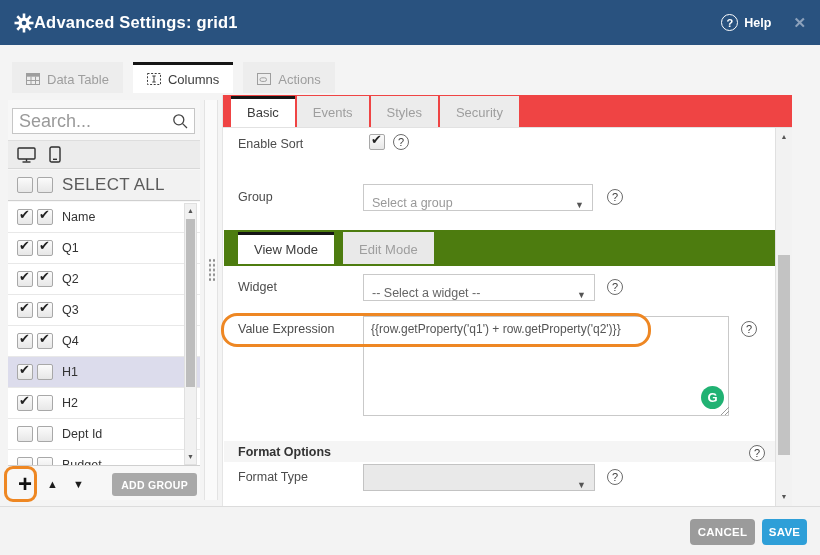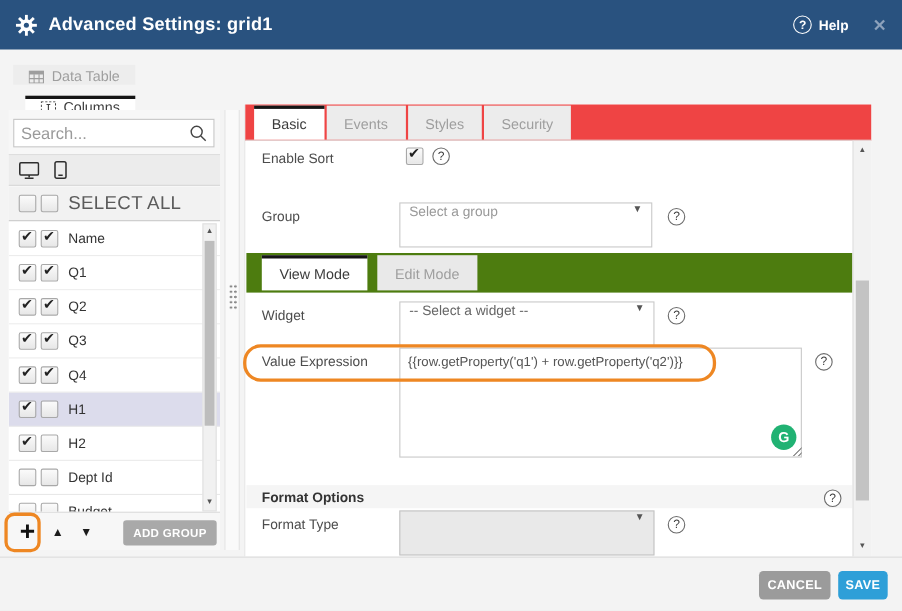--- a/index.html
+++ b/index.html
@@ -3,38 +3,38 @@
 <meta charset="utf-8">
 <style>
   * { box-sizing: border-box; margin: 0; padding: 0; }
   html,body { background:#e9e9e9; }
   body { font-family: "Liberation Sans", sans-serif; }
   .stage { position:relative; width:820px; height:555px; background:#f4f4f4; overflow:hidden; color:#444; }
 
   
   .header { position:absolute; left:0; top:0; width:820px; height:45px;
             background:var(--header-bg,#29527f); display:flex; align-items:center; padding:0 14px; }
-  .title { color:#fff; font-size:16.5px; font-weight:bold; margin-left:10px; letter-spacing:.2px; }
+  .title { color:#fff; font-size:16.5px; font-weight:bold; letter-spacing:.2px; }
   .header-right { margin-left:auto; display:flex; align-items:center; gap:6px; }
   .help-circle { width:17px; height:17px; border:1.5px solid #fff; border-radius:50%; color:#fff;
                  font-size:11px; font-weight:bold; display:flex; align-items:center; justify-content:center; }
   .help-label { color:#fff; font-weight:bold; font-size:12.5px; }
   .close-x { color:#8da2bc; font-size:15px; margin-left:16px; font-weight:bold; }
 
   
-  .maintabs { position:absolute; top:59px; left:12px; display:flex; gap:10px; height:34px; align-items:flex-end;flex-direction:column; }
+  .maintabs { position:absolute; top:59px; left:12px; display:flex; gap:10px; height:34px; align-items:flex-end; }
   .mtab { display:flex; align-items:center; gap:7px; padding:0 14px; height:31px; background:#ededed;
           color:#9e9e9e; font-size:13px; border-top:3px solid transparent; cursor:default; }
   .mtab.active { background:#fff; color:#3d3d3d; border-top:3px solid #151515; }
 
   
   .sidebar { position:absolute; left:8px; top:100px; width:192px; height:400px; background:#f7f7f7; }
   .search-wrap { position:absolute; top:8px; left:4px; right:5px; height:26px; background:#fff;
                  border:1px solid #c6c6c6; display:flex; align-items:center; padding:0 6px; }
-  .search-input { flex:1; border:none; outline:none; font-size:15px; color:#555; background:transparent; min-width:0; }
+  .search-input { flex:1; border:none; outline:none; font-size:18px; color:#555; background:transparent; min-width:0; }
   .search-input::placeholder { color:#9a9a9a; }
   .device-row { position:absolute; top:40px; left:0; right:0; height:29px; background:#ececec;
                 border-top:1px solid #dedede; border-bottom:1px solid #d8d8d8;
                 display:flex; align-items:center; gap:13px; padding:0 9px; }
   .selectall-row { position:absolute; top:70px; left:0; right:0; height:31px; background:#f2f2f2;
                    display:flex; align-items:center; padding-left:9px; border-bottom:1px solid #cfcfcf; }
   .selectall-row .lbl { margin-left:5px; font-size:17px; color:#5b5b5b; letter-spacing:.3px; }
   .list { position:absolute; top:102px; left:0; right:0; height:264px; background:#fff;
           border-bottom:1px solid #cfcfcf; overflow:hidden; }
   .srow { height:31px; display:flex; align-items:center; padding-left:9px; border-bottom:1px solid #e8e8e8; background:#fff; }
@@ -65,22 +65,22 @@
 
   
   .panel { position:absolute; left:222px; top:95px; width:570px; height:411px; background:#fff; border-left:1px solid #e5e5e5; }
   .subtabs { position:absolute; top:0; left:0; right:0; height:33px; background:#ef4444;
              border-bottom:1px solid #e2e2e2; display:flex; gap:2px; padding-left:8px; align-items:center; }
   .stab { padding:0 16px; display:flex; align-items:center; background:#ececec; color:#9e9e9e;
           font-size:13px; border-top:3px solid transparent; height:31px; }
   .stab.active { background:#fff; border-top:3px solid #151515; color:#3c3c3c; }
 
   .flabel { position:absolute; font-size:12.5px; color:#4c4c4c; }
-  .selectbox { position:absolute; height:41px; border:1px solid #c9c9c9; background:#fff;
-               display:flex; align-items:flex-start; padding:0 8px; font-size:12.5px; color:#999; width:230px; }
+  .selectbox { position:absolute; height:27px; border:1px solid #c9c9c9; background:#fff;
+               display:flex; align-items:flex-end; padding:0 8px; font-size:12.5px; color:#999; width:230px; }
   .selectbox .caret { margin-left:auto; font-size:9px; color:#555; }
   .selectbox.disabled { background:#e9e9e9; border-color:#c3c3c3; color:#777; }
   .qmark { position:absolute; width:16px; height:16px; border:1px solid #6b6b6b; border-radius:50%;
            font-size:11px; color:#3f3f3f; display:flex; align-items:center; justify-content:center; background:#fff; }
 
   .modeband { position:absolute; top:135px; left:1px; right:17px; height:36px; background:#4d7c0f;
               display:flex; gap:9px; padding-left:14px; align-items:center; }
   .mode-tab { padding:0 16px; height:32px; display:flex; align-items:center; font-size:13px;
               background:#e9e9e9; color:#9e9e9e; border-top:3px solid transparent; }
   .mode-tab.active { background:#fff; border-top:3px solid #151515; color:#3c3c3c; }

